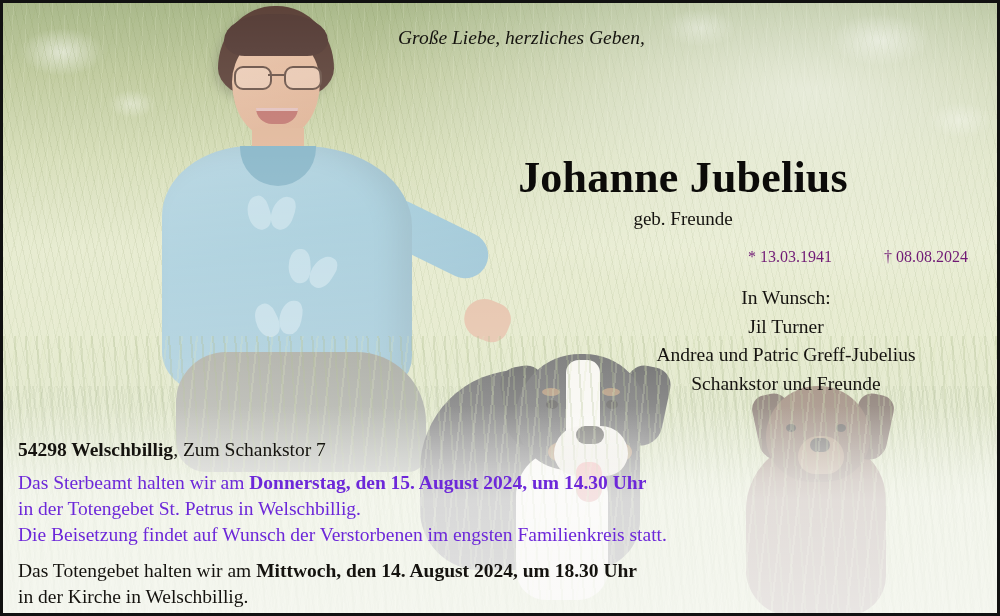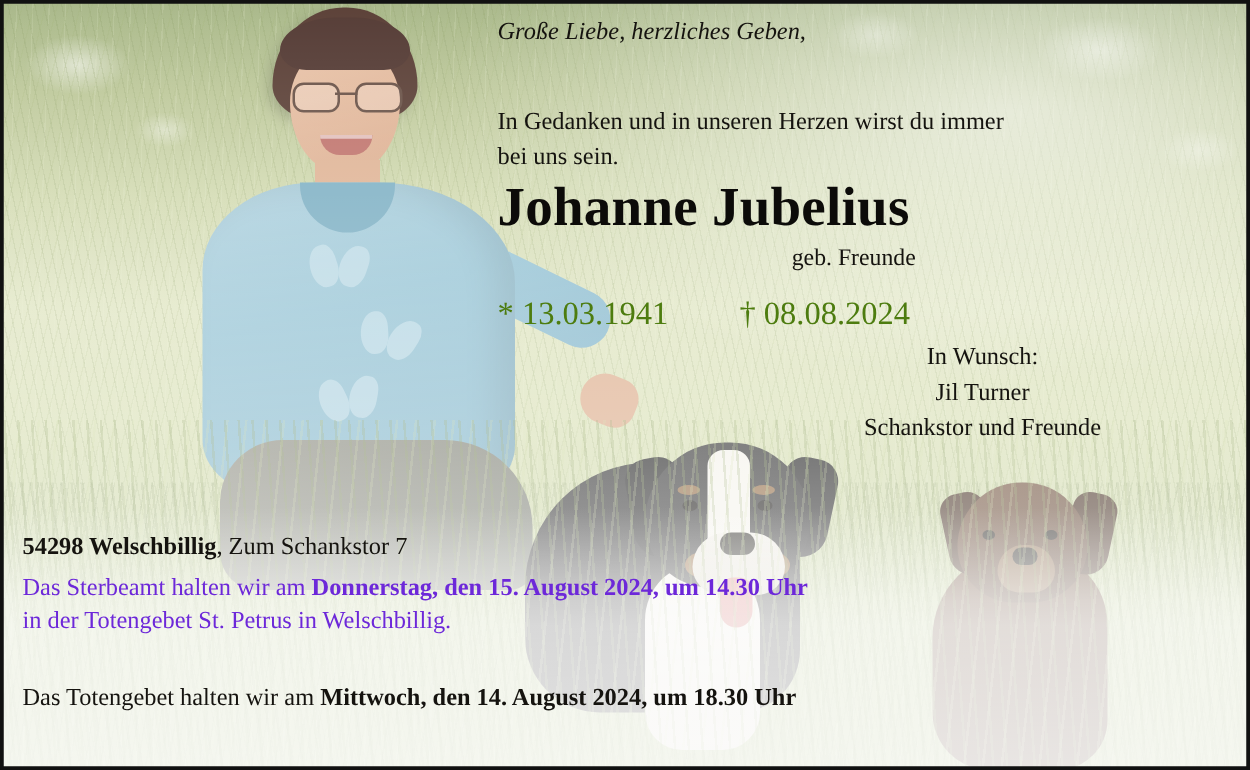--- a/index.html
+++ b/index.html
@@ -233,41 +233,41 @@
       repeating-linear-gradient(86deg, rgba(128,150,80,.30) 0 2px, rgba(0,0,0,0) 2px 11px),
       repeating-linear-gradient(96deg, rgba(200,214,150,.24) 0 2px, rgba(0,0,0,0) 2px 15px);
     pointer-events: none;
   }
   .bottom-wash {
     position: absolute; left: 0; right: 0; bottom: 0; height: 210px;
     background: linear-gradient(to bottom, rgba(255,255,255,0), rgba(255,255,255,.55) 45%, rgba(255,255,255,.72));
     pointer-events: none;
   }
   
-  .text-layer { position: absolute; inset: 0; }
+  .text-layer { position: absolute; inset: 0; margin-top: 12px; }
   .verse {
     position: absolute; left: 398px; top: 12px; width: 560px;
     font-style: italic; font-size: 19.5px; line-height: 27px; color: #15130f;
   }
   .intro {
     position: absolute; left: 398px; top: 84px; width: 560px;
     font-size: 19.5px; line-height: 28px; color: #15130f;
   }
   .name {
     position: absolute; left: 398px; top: 140px; width: 570px;
-    text-align: left;
+    text-align: center;
     font-weight: bold; font-size: 44px; letter-spacing: .2px; color: #0c0b09;
   }
   .maiden {
     position: absolute; left: 398px; top: 196px; width: 570px;
     text-align: center; font-size: 19px; color: #15130f;
   }
   .dates {
     position: absolute; left: 398px; top: 236px; width: 570px;
-    text-align: left; font-size: 26px; color: #4d7c0f;
+    text-align: right; font-size: 16px; color: #701a75;
   }
   .dates .gap { display: inline-block; width: 44px; }
   .family {
     position: absolute; left: 600px; top: 272px; width: 372px;
     text-align: center; font-size: 19.5px; line-height: 28.5px; color: #15130f;
   }
   .paw { font-size: 17px; }
   .address {
     position: absolute; left: 18px; top: 427px; font-size: 19.5px; color: #15130f;
   }
@@ -350,52 +350,51 @@
     <div class="bottom-wash"></div>
     <div class="text-wash"></div>
   </div>
 
   <div class="text-layer">
 
     <div class="verse">
       <div>Große Liebe, herzliches Geben,</div>
     </div>
 
-    <div class="intro">
-      <div>In Gedanken und in unseren Herzen wirst du immer</div>
-      <div>bei uns sein.</div>
-    </div>
 
     <div class="name">Johanne Jubelius</div>
     <div class="maiden">geb. Freunde</div>
 
     <div class="dates">
       <span>* 13.03.1941</span>
       <span class="gap"></span>
       <span>† 08.08.2024</span>
     </div>
 
     <div class="family">
       <div>In Wunsch:</div>
       <div>Jil Turner</div>
+      <div>Andrea und Patric Greff-Jubelius</div>
       <div>Schankstor und Freunde</div>
     </div>
 
     <div class="address">
       <b>54298 Welschbillig</b><span>, Zum Schankstor 7</span>
     </div>
 
     <div class="block1">
       <div>
         <span>Das Sterbeamt halten wir am </span><b>Donnerstag, den 15. August 2024, um 14.30 Uhr</b>
       </div>
       <div>in der Totengebet St. Petrus in Welschbillig.</div>
+      <div>Die Beisetzung findet auf Wunsch der Verstorbenen im engsten Familienkreis statt.</div>
     </div>
 
     <div class="block2">
       <div>
         <span>Das Totengebet halten wir am </span><b>Mittwoch, den 14. August 2024, um 18.30 Uhr</b>
       </div>
+      <div>in der Kirche in Welschbillig.</div>
     </div>
   </div>
 
   <div class="frame"></div>
 </div>
 
 </body></html>

